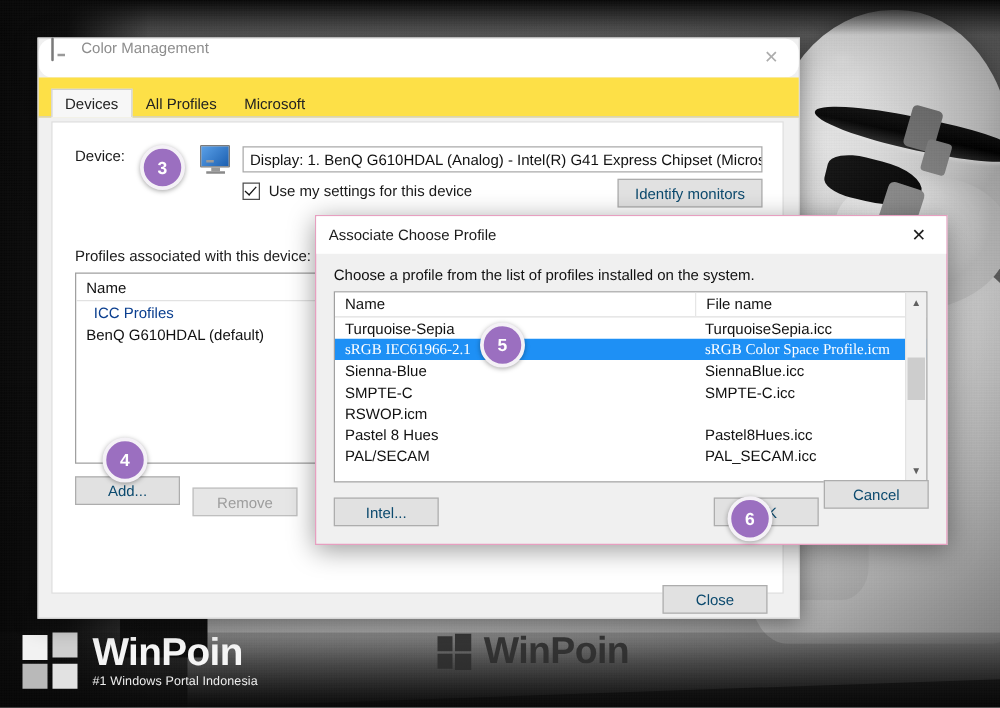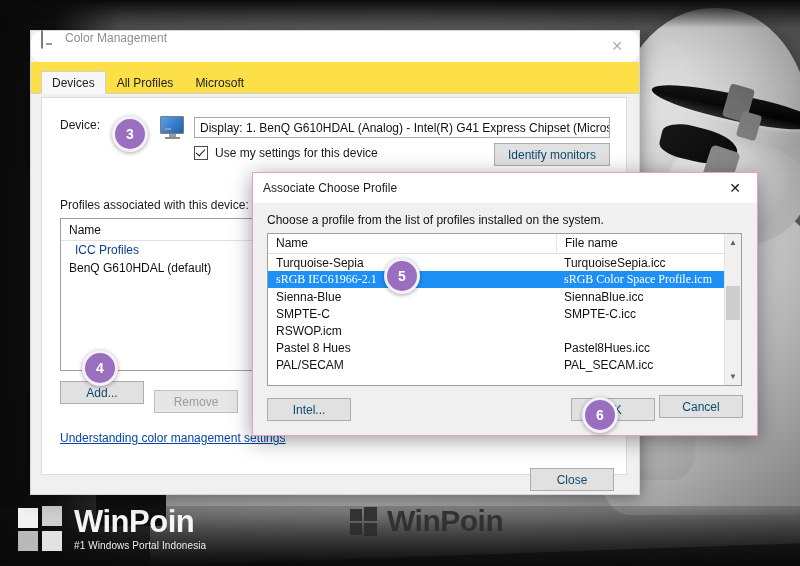--- a/index.html
+++ b/index.html
@@ -261,21 +261,20 @@
     <div class="listbox" style="left:18px;top:120px;width:550px;height:153px;">
       <div class="lh">Name</div>
       <div class="litem group">ICC Profiles</div>
       <div class="litem">BenQ G610HDAL (default)</div>
     </div>
 
     <div class="btn" style="position:absolute;left:18px;top:283px;width:84px;">Add...</div>
     <div class="btn disabled" style="position:absolute;left:112px;top:292px;width:84px;">Remove</div>
     <div class="btn" style="position:absolute;left:484px;top:283px;width:84px;">Profiles</div>
 
-    <div class="link" style="left:18px;top:333px;">Understanding color management settings</div>
   </div>
 
   <div class="btn" style="position:absolute;left:499px;top:437px;width:84px;">Close</div>
 </div>
 
 <div class="win" id="acp">
 
   <div id="acp-titlebar">
     <span id="acp-title-text">Associate Choose Profile</span>
     <span id="acp-close">✕</span>
@@ -322,19 +321,19 @@
 
     <div class="vscroll">
       <div class="vs-arrow">▲</div>
       <div class="vs-thumb"></div>
       <div class="vs-arrow" style="position:absolute;bottom:0;left:0;width:16px;">▼</div>
     </div>
   </div>
 
   <div class="btn" style="position:absolute;left:14px;top:225px;width:84px;">Intel...</div>
   <div class="btn" style="position:absolute;left:318px;top:225px;width:84px;">OK</div>
-  <div class="btn" style="position:absolute;left:406px;top:222px;width:84px;text-align:right;">Cancel</div>
+  <div class="btn" style="position:absolute;left:406px;top:211px;width:84px;text-align:right;">Cancel</div>
 </div>
 
 <div class="badge" style="left:112px;top:116px;">3</div>
 <div class="badge" style="left:82px;top:350px;">4</div>
 <div class="badge" style="left:384px;top:258px;">5</div>
 <div class="badge" style="left:582px;top:397px;">6</div>
 
 </body></html>

